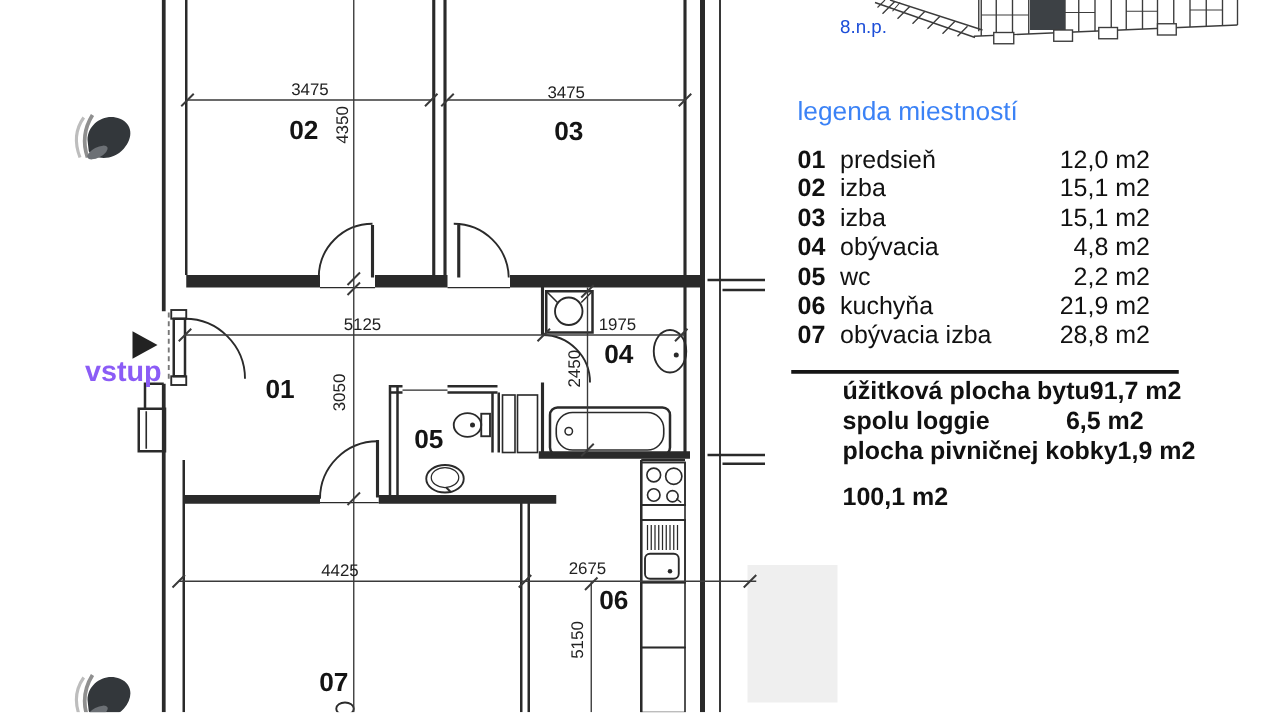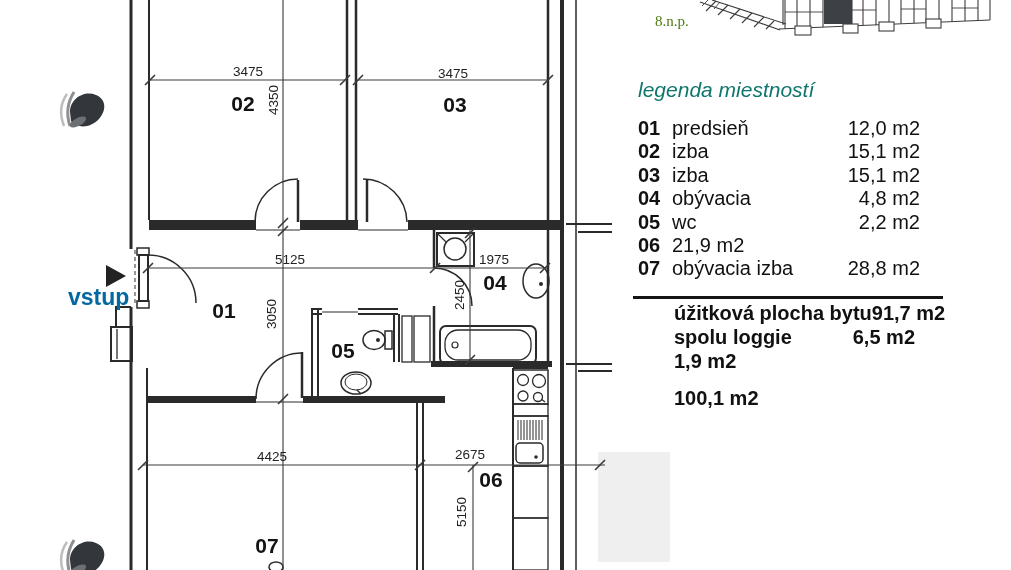--- a/index.html
+++ b/index.html
@@ -1,22 +1,22 @@
 <!DOCTYPE html>
 <html><head>
 <meta charset="utf-8">
 <style>
   html,body{margin:0;padding:0;background:#fff;}
   #canvas{position:relative;width:1011px;height:570px;background:#ffffff;overflow:hidden;
           font-family:"Liberation Sans","DejaVu Sans",sans-serif;color:#111;}
   svg text{font-family:"Liberation Sans","DejaVu Sans",sans-serif;}
   .abs{position:absolute;}
-  #floor-label{left:655px;top:13px;font-size:15px;color:#4d7c0f;font-family:Liberation Serif, serif;}
-  #entrance-label{left:68px;top:284px;font-size:23px;font-weight:bold;color:#0369a1;}
-  #legend-title{left:638px;top:78px;font-size:21px;color:#0f766e;font-style:italic;}
+  #floor-label{left:672px;top:13px;font-size:15px;color:#1d4ed8;}
+  #entrance-label{left:68px;top:284px;font-size:23px;font-weight:bold;color:#8b5cf6;}
+  #legend-title{left:638px;top:78px;font-size:21px;color:#3b82f6;}
   #legend-rows{left:638px;top:117px;width:282px;}
   .lrow{display:flex;align-items:baseline;height:23.4px;font-size:20px;white-space:nowrap;}
   .lrow .no{font-weight:bold;width:34px;}
   .lrow .nm{flex:1;}
   .lrow .ar{text-align:right;}
   #legend-divider{left:633px;top:296px;width:310px;height:2.5px;background:#151515;}
   #legend-totals{left:638px;top:302px;width:277px;}
   .trow{display:flex;align-items:baseline;height:23.8px;font-size:20px;font-weight:bold;white-space:nowrap;margin-left:36px;}
   .trow .tl{flex:1;}
   #grand-total{left:638px;top:387px;width:277px;}
@@ -256,20 +256,21 @@
       <span class="nm">obývacia</span>
       <span class="ar">4,8 m2</span>
     </div>
     <div class="lrow">
       <span class="no">05</span>
       <span class="nm">wc</span>
       <span class="ar">2,2 m2</span>
     </div>
     <div class="lrow">
       <span class="no">06</span>
+      <span class="nm">kuchyňa</span>
       <span class="ar">21,9 m2</span>
     </div>
     <div class="lrow">
       <span class="no">07</span>
       <span class="nm">obývacia izba</span>
       <span class="ar">28,8 m2</span>
     </div>
   </div>
 
   <div class="abs" id="legend-divider"></div>
@@ -277,20 +278,21 @@
   <div class="abs" id="legend-totals">
     <div class="trow">
       <span class="tl">úžitková plocha bytu</span>
       <span class="tv">91,7 m2</span>
     </div>
     <div class="trow">
       <span class="tl">spolu loggie</span>
       <span class="tv">6,5 m2</span>
     </div>
     <div class="trow">
+      <span class="tl">plocha pivničnej kobky</span>
       <span class="tv">1,9 m2</span>
     </div>
   </div>
 
   <div class="abs" id="grand-total">
     <div class="trow">
       <span class="tv">100,1 m2</span>
     </div>
   </div>
 

